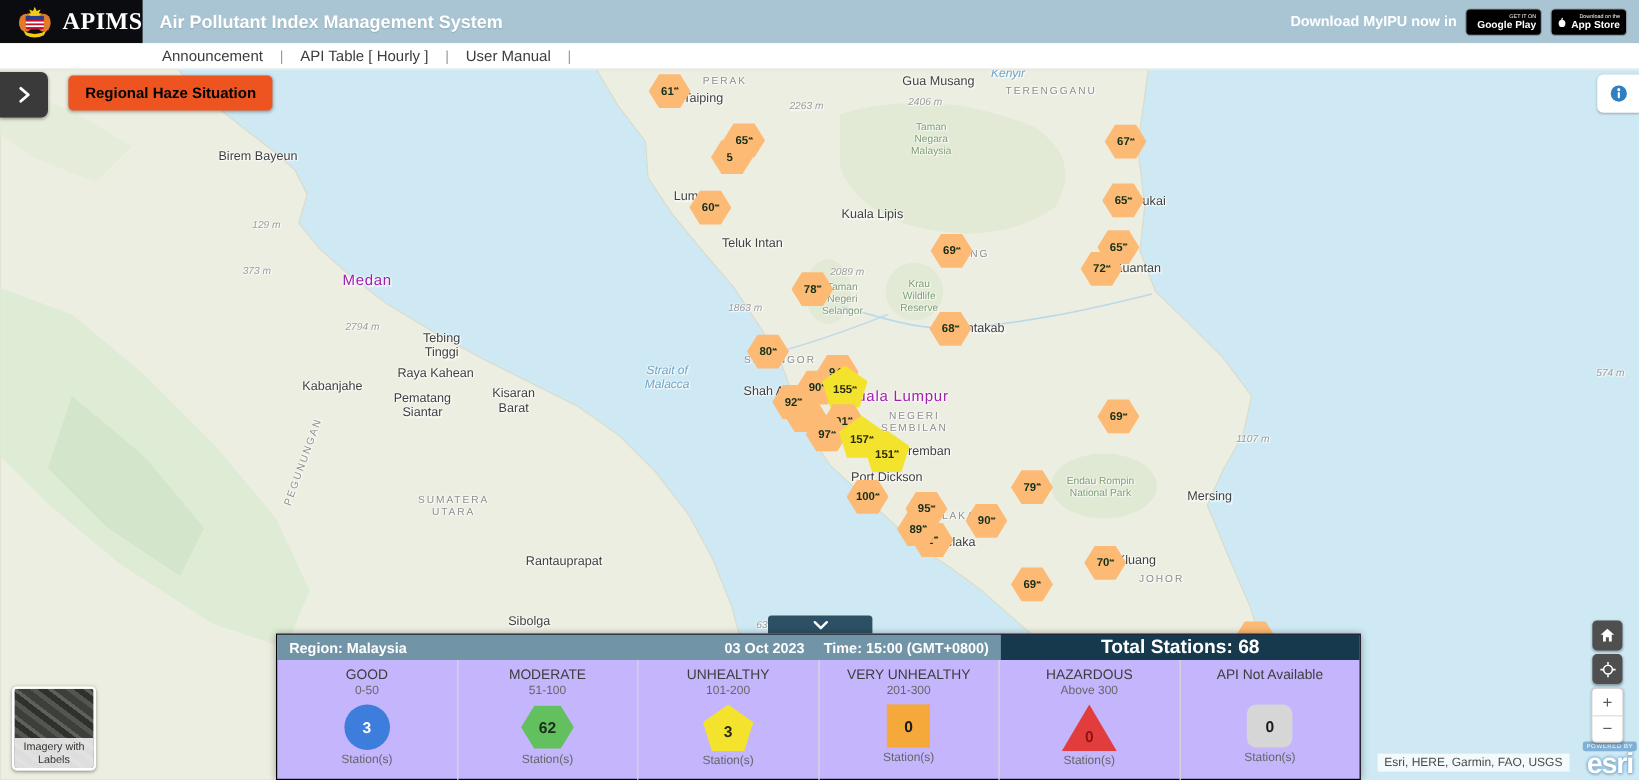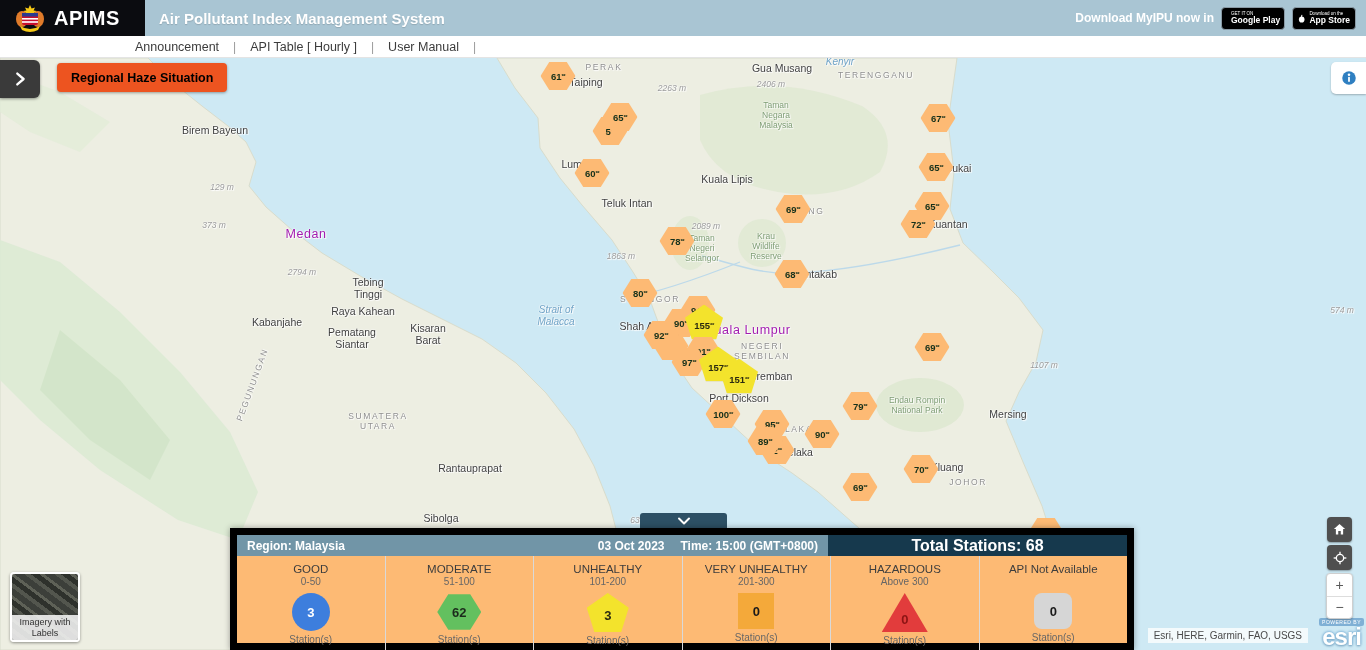--- a/index.html
+++ b/index.html
@@ -2,23 +2,23 @@
 <html><head>
 <meta charset="utf-8">
 <style>
   html,body{margin:0;padding:0;}
   body{
     width:1366px;height:650px;overflow:hidden;position:relative;
     font-family:"Liberation Sans",sans-serif;background:#cee9f4;
   }
   
   .header{position:absolute;top:0;left:0;width:1366px;height:36px;display:flex;z-index:50;}
-  .logo-block{width:145px;height:36px;background:#0b0c10;display:flex;align-items:center;gap:6px;padding-left:12px;box-sizing:border-box;}
+  .logo-block{width:119px;height:36px;background:#0b0c10;display:flex;align-items:center;gap:6px;padding-left:12px;box-sizing:border-box;font-family:Liberation Serif, serif;}
   .logo-text{color:#fff;font-size:20px;font-weight:bold;letter-spacing:.5px;}
-  .title-block{flex:1;background:#a9c5d3;display:flex;align-items:center;justify-content:space-between;padding:0 10px 0 14px;}
+  .title-block{flex:1;background:#a9c5d3;display:flex;align-items:center;justify-content:space-between;padding:0 10px 0 14px;text-align:right;}
   .app-title{color:#fff;font-size:15px;font-weight:bold;text-shadow:0 1px 1px rgba(0,0,0,.15);}
   .download-wrap{display:flex;align-items:center;gap:7px;}
   .download-text{color:#fff;font-size:12px;font-weight:bold;}
   .store-badge{width:64px;height:23px;background:#000;border:1px solid #8a9aa5;border-radius:4px;display:flex;align-items:center;gap:4px;padding:0 5px;box-sizing:border-box;cursor:pointer;}
   .store-lines{display:flex;flex-direction:column;line-height:1;}
   .store-line1{color:#fff;font-size:4.5px;}
   .store-line2{color:#fff;font-size:8.5px;font-weight:bold;white-space:nowrap;}
   
   .navbar{position:absolute;top:36px;left:0;width:1366px;height:22px;background:#fff;border-bottom:1px solid #e4e4e4;display:flex;align-items:center;padding-left:135px;box-sizing:border-box;z-index:50;}
   .nav-item{font-size:12.5px;color:#3c3c3c;margin-right:14px;cursor:pointer;}
@@ -65,22 +65,22 @@
   
   .attrib{position:absolute;right:58px;bottom:7px;background:rgba(255,255,255,.75);color:#4a4a4a;font-size:10px;
       padding:2px 6px;z-index:9;}
   .esri-logo{position:absolute;right:2px;bottom:2px;z-index:9;text-align:center;}
   .powered-by{font-size:5px;color:#fff;background:rgba(120,170,210,.9);border-radius:2px;padding:1px 3px;letter-spacing:.5px;}
   .esri-word{font-size:24px;font-weight:bold;color:#fff;line-height:.9;letter-spacing:-1px;
       text-shadow:0 0 3px #76aed6,0 0 3px #76aed6,0 1px 2px rgba(0,0,0,.25);}
   
   .collapse-tab{position:absolute;left:640px;top:513px;width:87px;height:15px;background:#2d5065;border-radius:3px 3px 0 0;
       display:flex;align-items:center;justify-content:center;z-index:11;cursor:pointer;}
-  .status-panel{position:absolute;left:230px;top:528px;width:904px;height:122px;background:#fdba74;
-      border:7px solid #000000;box-sizing:border-box;z-index:12;box-shadow:0 0 6px rgba(0,0,0,.35);}
+  .status-panel{position:absolute;left:230px;top:528px;width:904px;height:122px;background:#c4b5fd;
+      border:1px solid #000000;box-sizing:border-box;z-index:12;box-shadow:0 0 6px rgba(0,0,0,.35);}
   .sp-header{display:flex;height:21px;}
   .sp-left{flex:1;background:#7195a7;color:#fff;display:flex;align-items:center;justify-content:space-between;
       padding:0 10px;font-size:12px;font-weight:bold;}
   .sp-datetime{display:flex;gap:16px;}
   .sp-right{width:299px;background:#16394d;color:#fff;display:flex;align-items:center;justify-content:center;
       font-size:16px;font-weight:bold;}
   .sp-body{display:flex;height:100px;}
   .legend-col{flex:1;border-right:1px solid #d9d9d9;display:flex;flex-direction:column;align-items:center;padding-top:7px;box-sizing:border-box;}
   .legend-col:last-child{border-right:none;}
   .lg-title{font-size:11.5px;color:#3d3d3d;}

